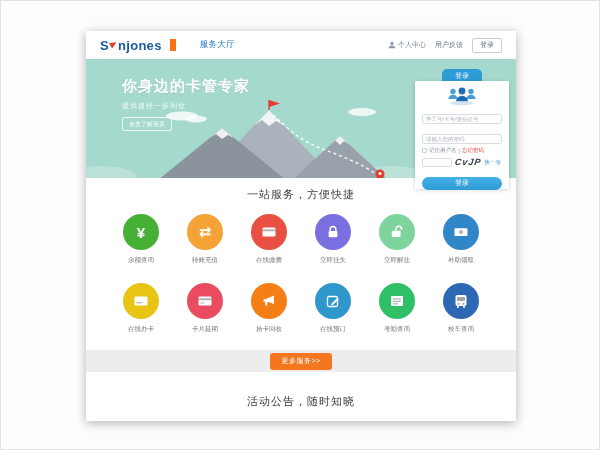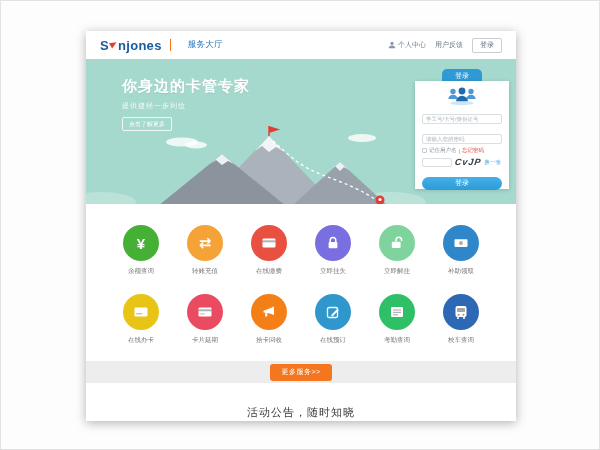--- a/index.html
+++ b/index.html
@@ -7,32 +7,32 @@
     font-family:"Liberation Sans","DejaVu Sans",sans-serif; }
   .canvas { position:relative; width:600px; height:450px; background:#fdfdfd; border:1px solid #e2e2e2; }
   .page { position:absolute; left:85px; top:30px; width:430px; height:390px;
     background:#fff; box-shadow:0 2px 10px rgba(0,0,0,.30); overflow:hidden; }
 
   
   .hdr { height:28px; display:flex; align-items:center; padding:0 14px; background:#fff; }
   .logo { display:flex; align-items:center; font-weight:bold; font-size:13px; color:var(--logo_blue); letter-spacing:.3px; }
   .logo-arrow { width:0; height:0; border-top:3px solid transparent; border-bottom:3px solid transparent;
     border-left:7px solid var(--logo_red); display:inline-block; transform:rotate(-32deg); margin:0 1px 2px 1px; }
-  .logo-sub { margin-left:8px; padding-left:17px; border-left:1px solid #f97316; font-size:8.5px; color:#2779bd; font-weight:normal; }
+  .logo-sub { margin-left:8px; padding-left:24px; border-left:6px solid #f97316; font-size:8.5px; color:#2779bd; font-weight:normal; }
   .hdr-right { margin-left:auto; display:flex; align-items:center; gap:9px; font-size:7px; color:#6b7a88; }
   .hdr-link { display:flex; align-items:center; gap:2px; cursor:pointer; }
   .hdr-login { border:1px solid #c7ced4; border-radius:2px; padding:1.5px 7px; color:#5b6b7a; cursor:pointer; }
 
   
   .nav { height:18px; background:var(--navbar); display:flex; padding-left:12px; }
   .nav-item { color:#fff; font-size:8px; line-height:18px; padding:0 12px; cursor:pointer; }
   .nav-item.active { background:rgba(255,255,255,.22); }
 
   
-  .banner { position:relative; height:145px; background:var(--banner); overflow:hidden; }
+  .banner { position:relative; height:119px; background:var(--banner); overflow:hidden; }
   .hero { position:absolute; left:36px; top:18px; color:#fff; z-index:3; }
   .hero-title { font-size:15px; font-weight:bold; letter-spacing:1px; text-shadow:0 1px 1px rgba(0,0,0,.08); }
   .hero-sub { font-size:7px; margin-top:5px; opacity:.9; letter-spacing:1px; }
   .hero-cta { display:inline-block; margin-top:6px; font-size:6px; border:1px solid rgba(255,255,255,.8);
     padding:1.5px 6px; border-radius:2px; cursor:pointer; }
   .mountains { position:absolute; left:58px; bottom:-2px; z-index:1; }
   .banner-bush { position:absolute; bottom:-8px; width:70px; height:20px; border-radius:50%; background:rgba(255,255,255,.25); }
 
   
   .login { position:absolute; right:7px; top:38px; width:94px; height:120px; z-index:6; }
@@ -155,20 +155,21 @@
         <div class="cap-row">
           <input class="cap-input" type="text" style="">
           <span class="cap-img">CvJP</span>
           <span class="cap-change">换一张</span>
         </div>
         <button class="login-submit">登录</button>
       </div>
     </div>
 
     <div class="services">
+      <div class="sec-title">一站服务，方便快捷</div>
 
       <div class="svc-row">
         <div class="svc">
           <div class="svc-circle" style="background: rgb(69, 176, 53);">¥</div>
           <div class="svc-label">余额查询</div>
         </div>
         <div class="svc">
           <div class="svc-circle" style="background: rgb(245, 162, 55);">⇄</div>
           <div class="svc-label">转账充值</div>
         </div>

